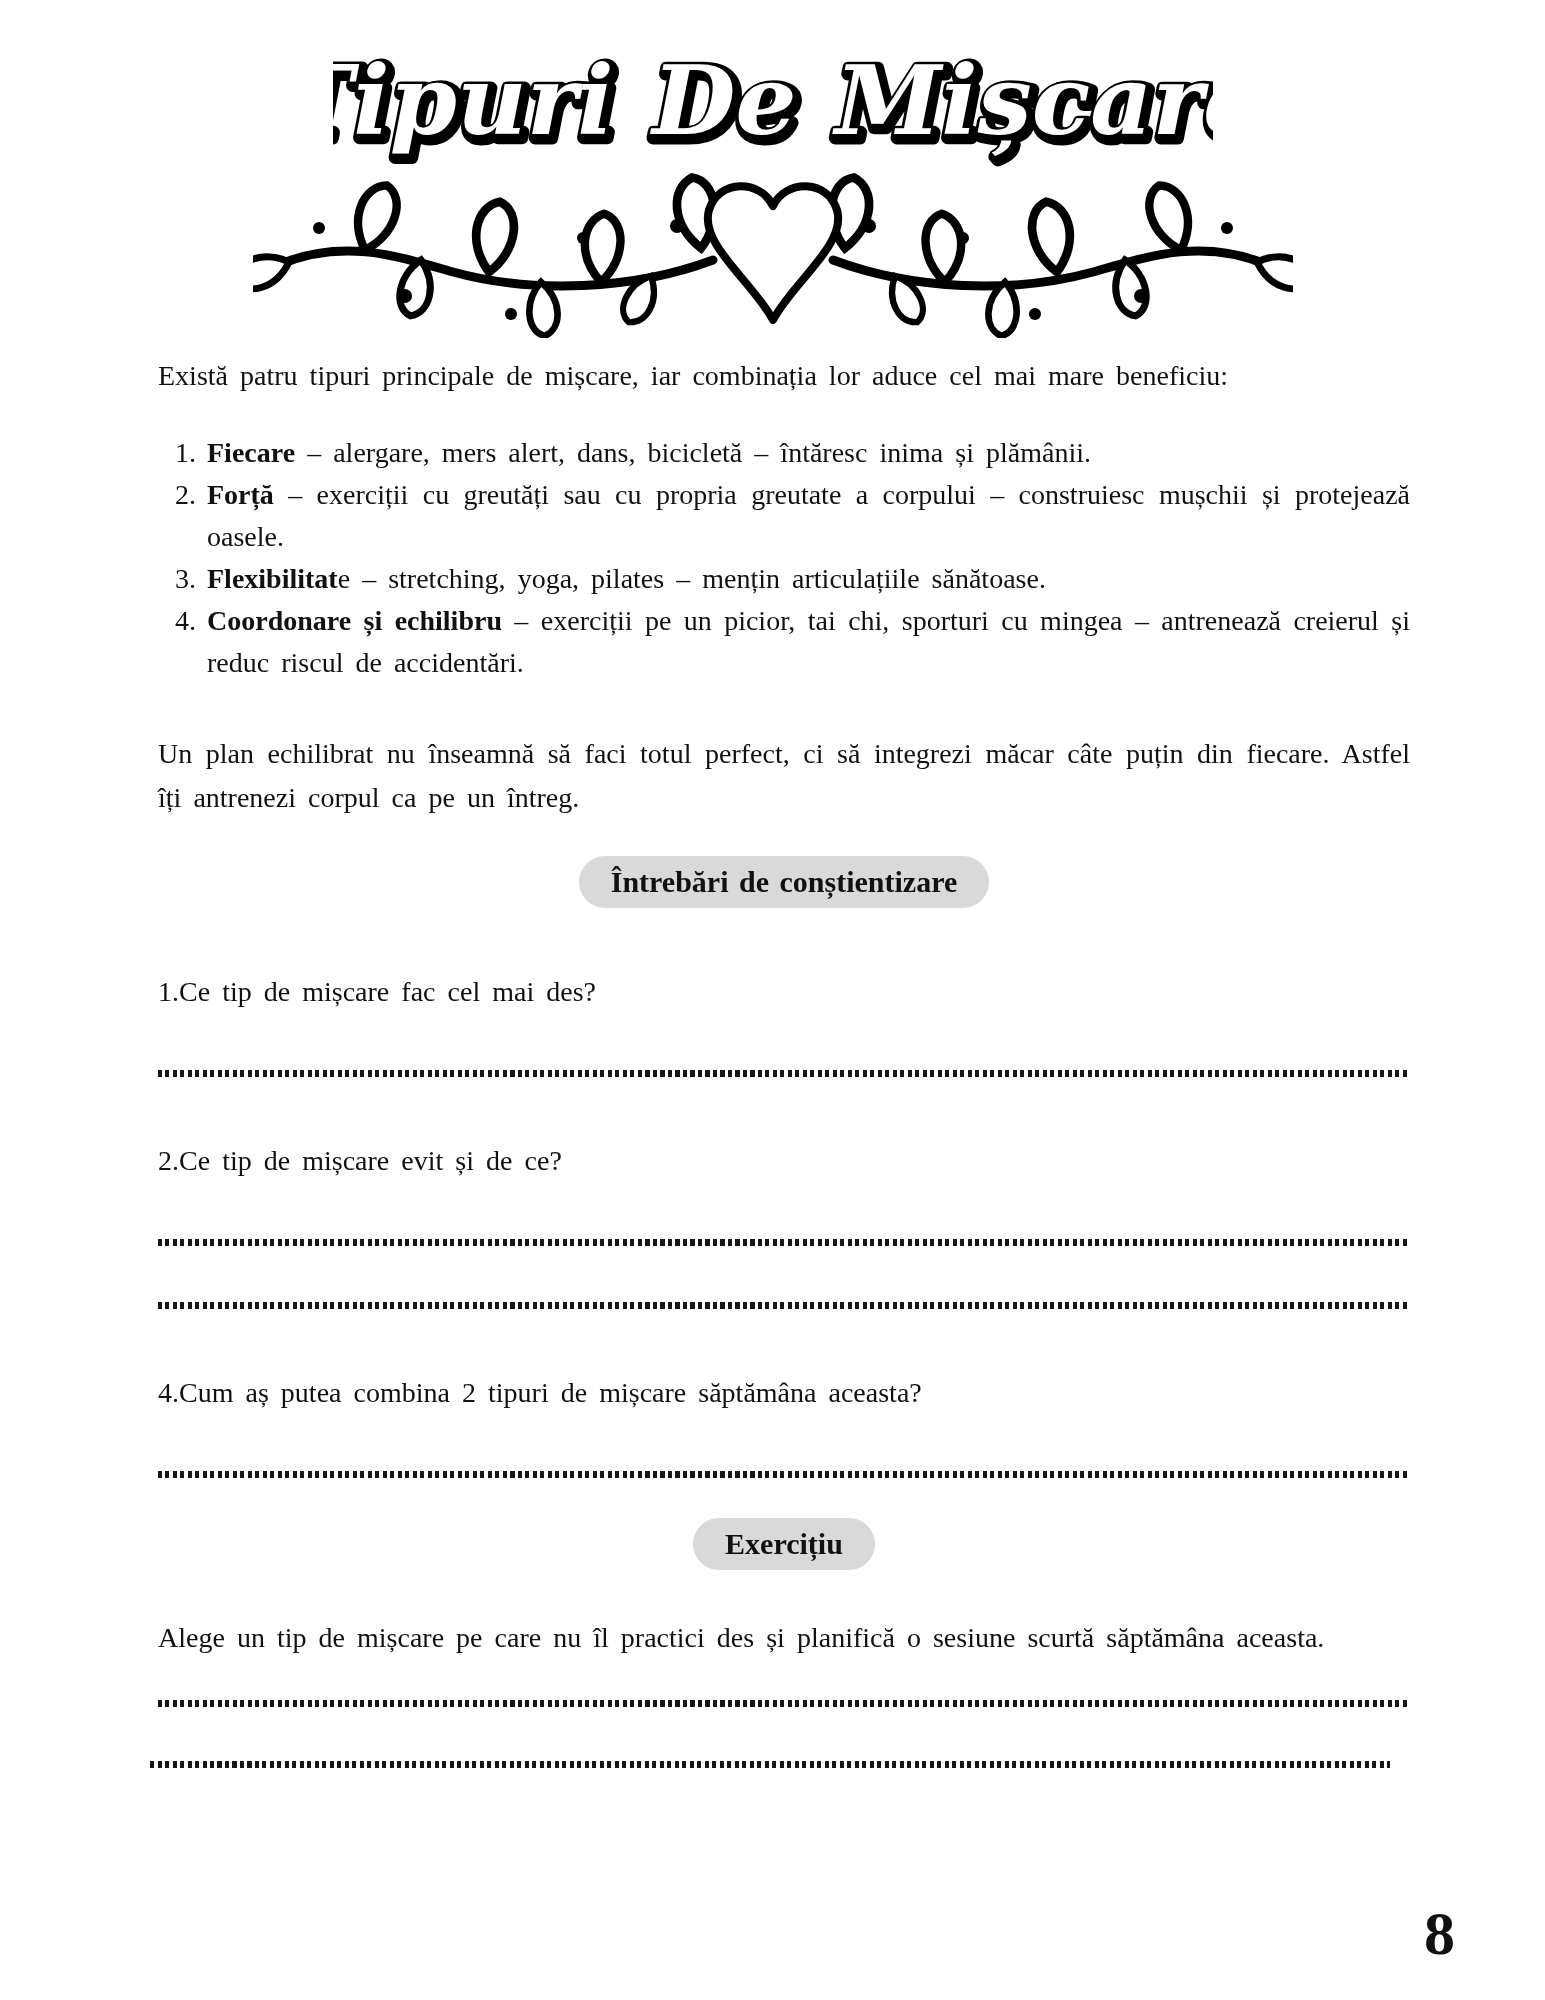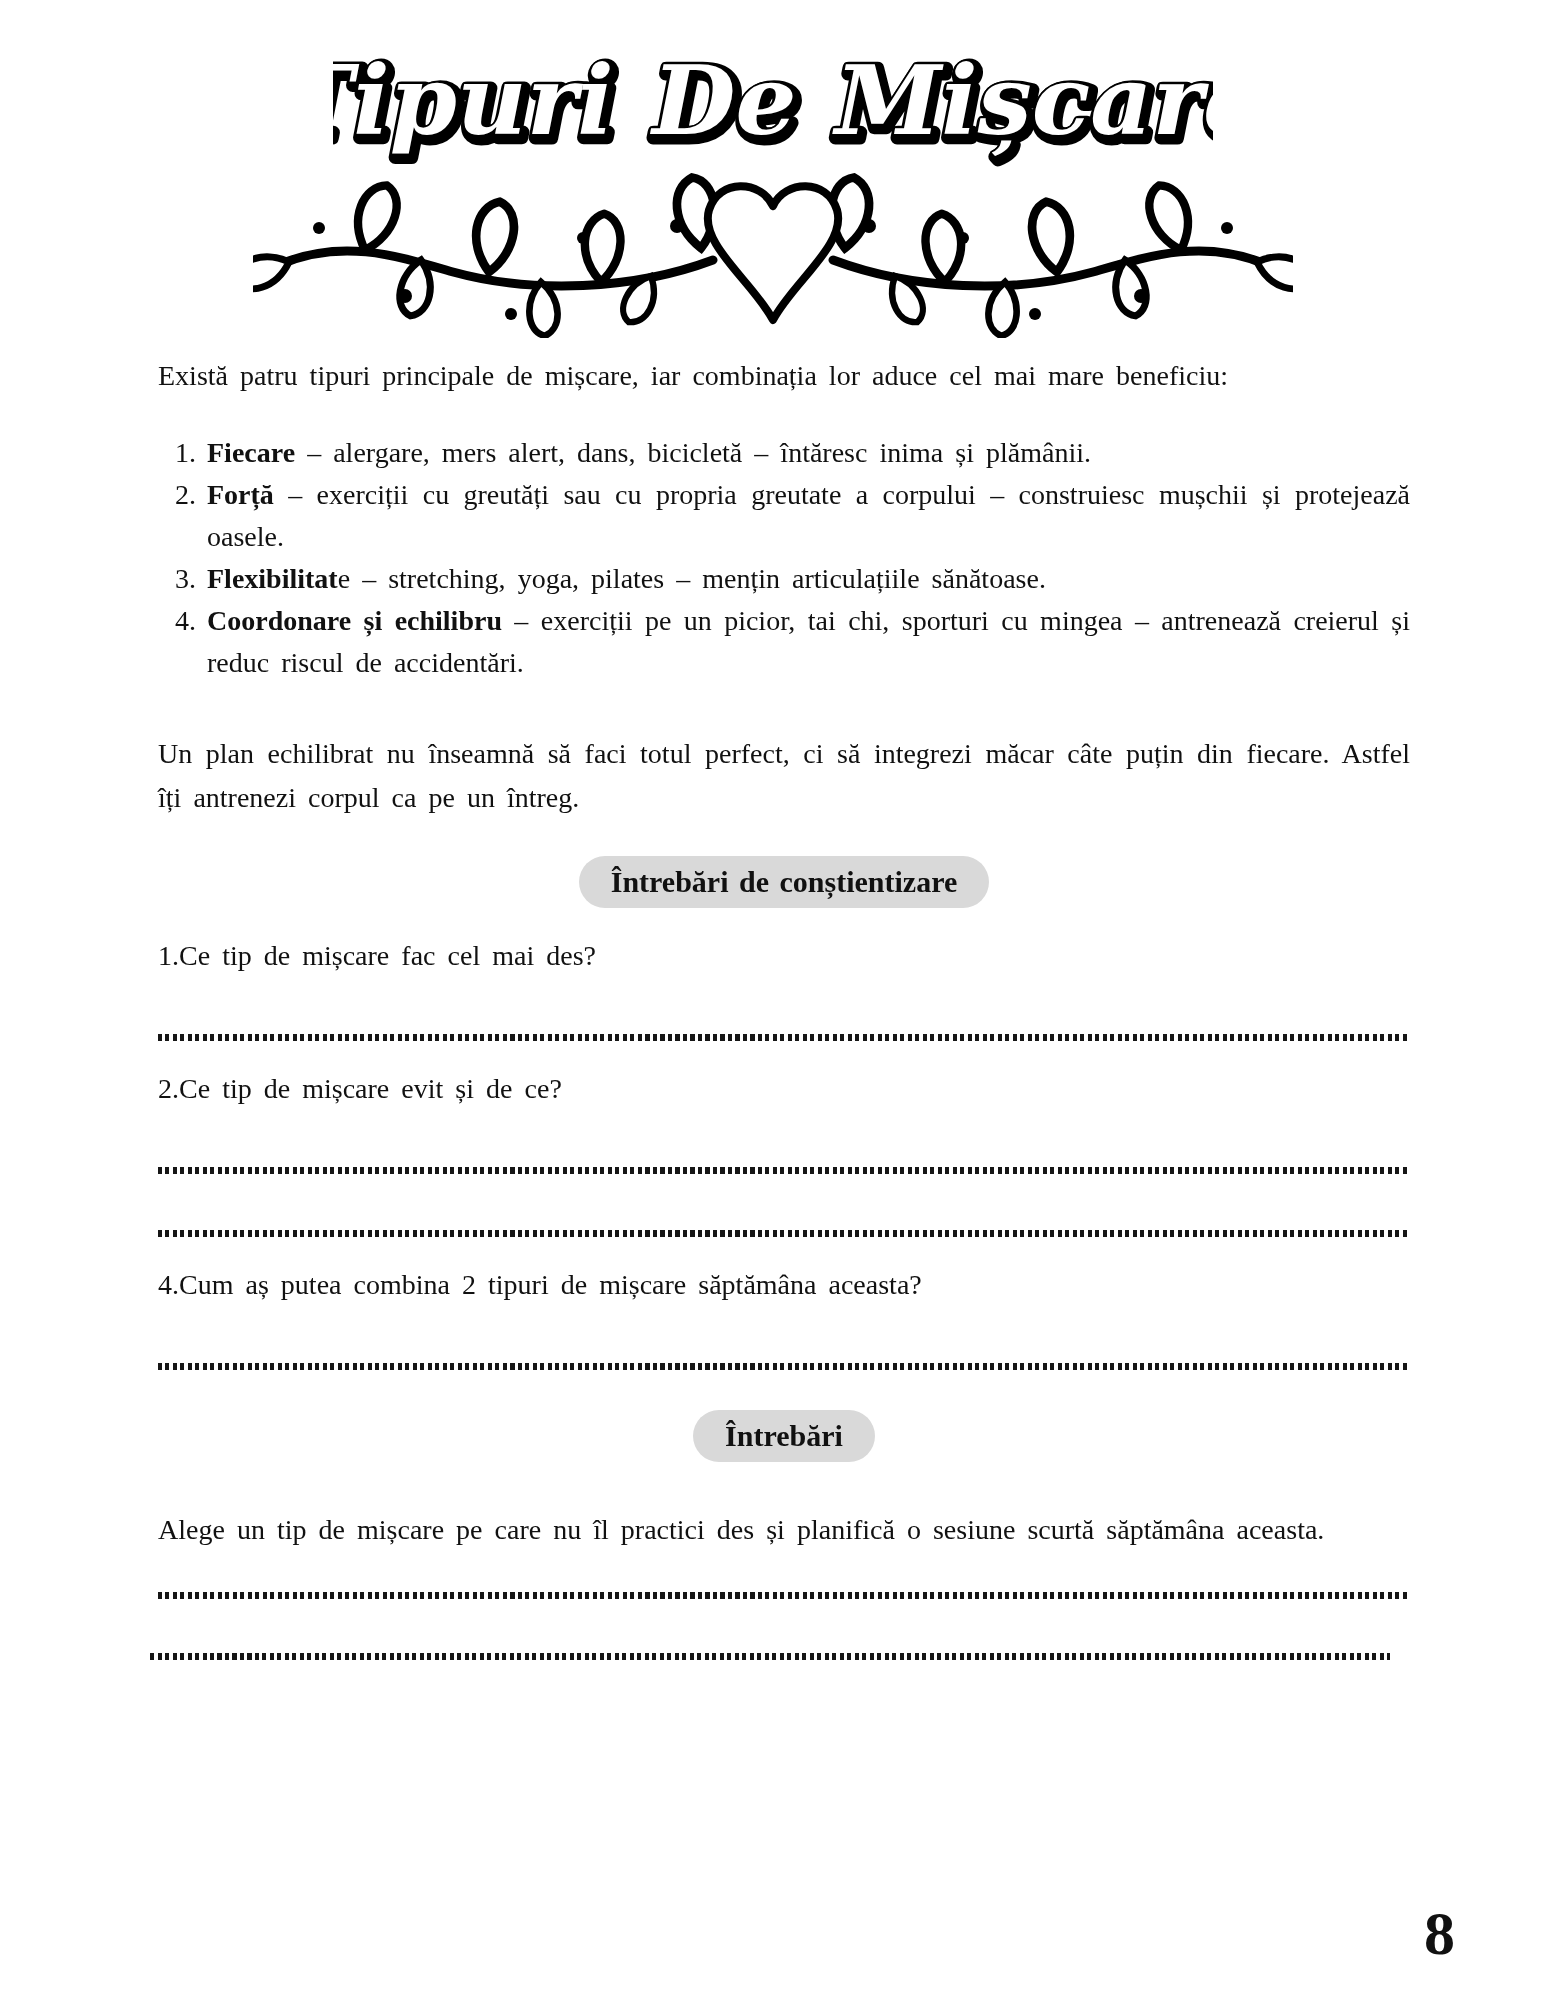--- a/index.html
+++ b/index.html
@@ -24,21 +24,21 @@
   .para{margin:0;text-align:justify;}
   .para.p1{margin-top:8px;}
   .para.p2{margin-top:48px;}
   .badge-row{text-align:center;}
   .badge-row.first{margin-top:36px;}
   .badge-row.second{margin-top:40px;}
   .badge{
     display:inline-block;background:#d9d9d9;border-radius:30px;
     padding:4px 32px;font-weight:700;font-size:30px;line-height:44px;word-spacing:0.1em;
   }
-  .question{margin:26px 0 0;}
+  .question{margin:62px 0 0;}
   .question.indented{padding-left:11px;}
   .dotline{
     height:7px;margin-top:56px;width:1252px;
     background:repeating-linear-gradient(90deg,#161616 0,#161616 4px,transparent 4px,transparent 7.5px);
   }
   .dotline::after{
     content:"";display:block;height:3px;margin-top:4px;opacity:.16;
     background:repeating-linear-gradient(90deg,#161616 0,#161616 4px,transparent 4px,transparent 7.5px);
   }
   .exercise-para{margin:46px 0 0;text-align:justify;}
@@ -133,21 +133,21 @@
 
     <p class="question">2.Ce tip de mișcare evit și de ce?</p>
     <div class="dotline"></div>
 
     <div class="dotline"></div>
 
     <p class="question">4.Cum aș putea combina 2 tipuri de mișcare săptămâna aceasta?</p>
     <div class="dotline"></div>
 
     <div class="badge-row second">
-      <span class="badge">Întrebări</span>
+      <span class="badge">Exercițiu</span>
     </div>
 
     <p class="exercise-para">Alege un tip de mișcare pe care nu îl practici des și planifică o sesiune scurtă săptămâna aceasta.</p>
     <div class="dotline ex1"></div>
     <div class="dotline ex2"></div>
   </div>
 
   <div class="page-number">8</div>
 </div>
 

